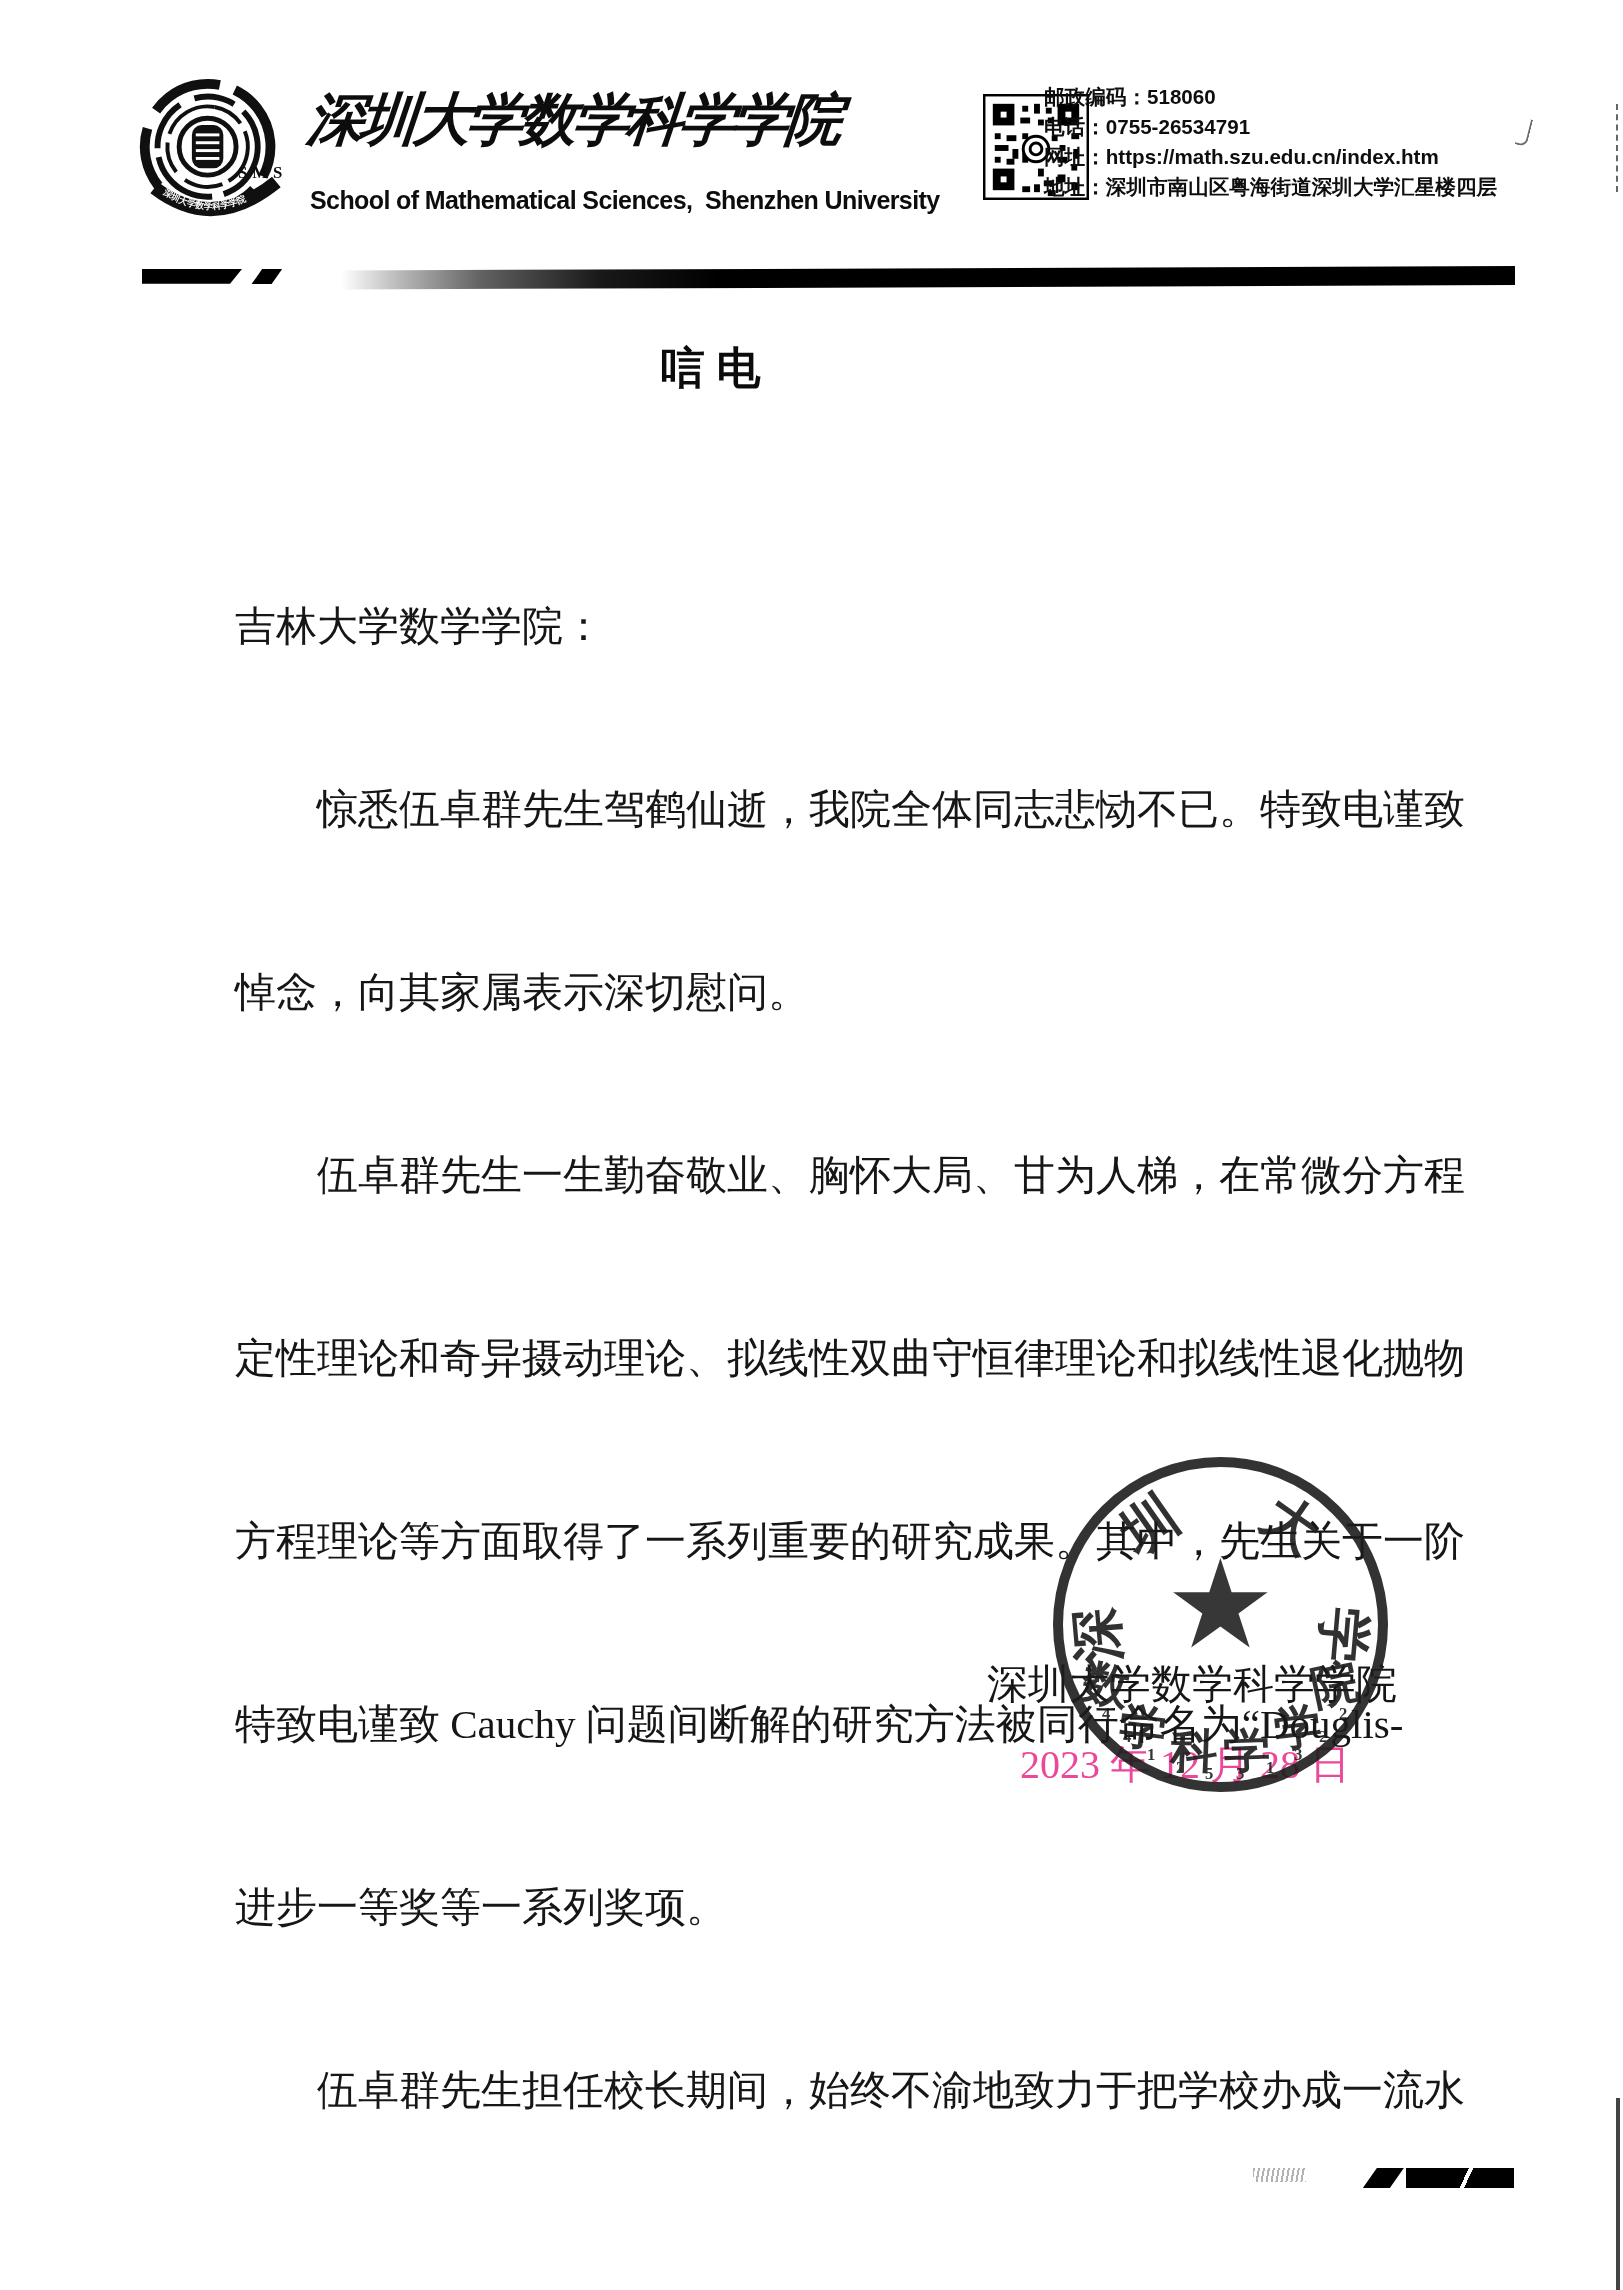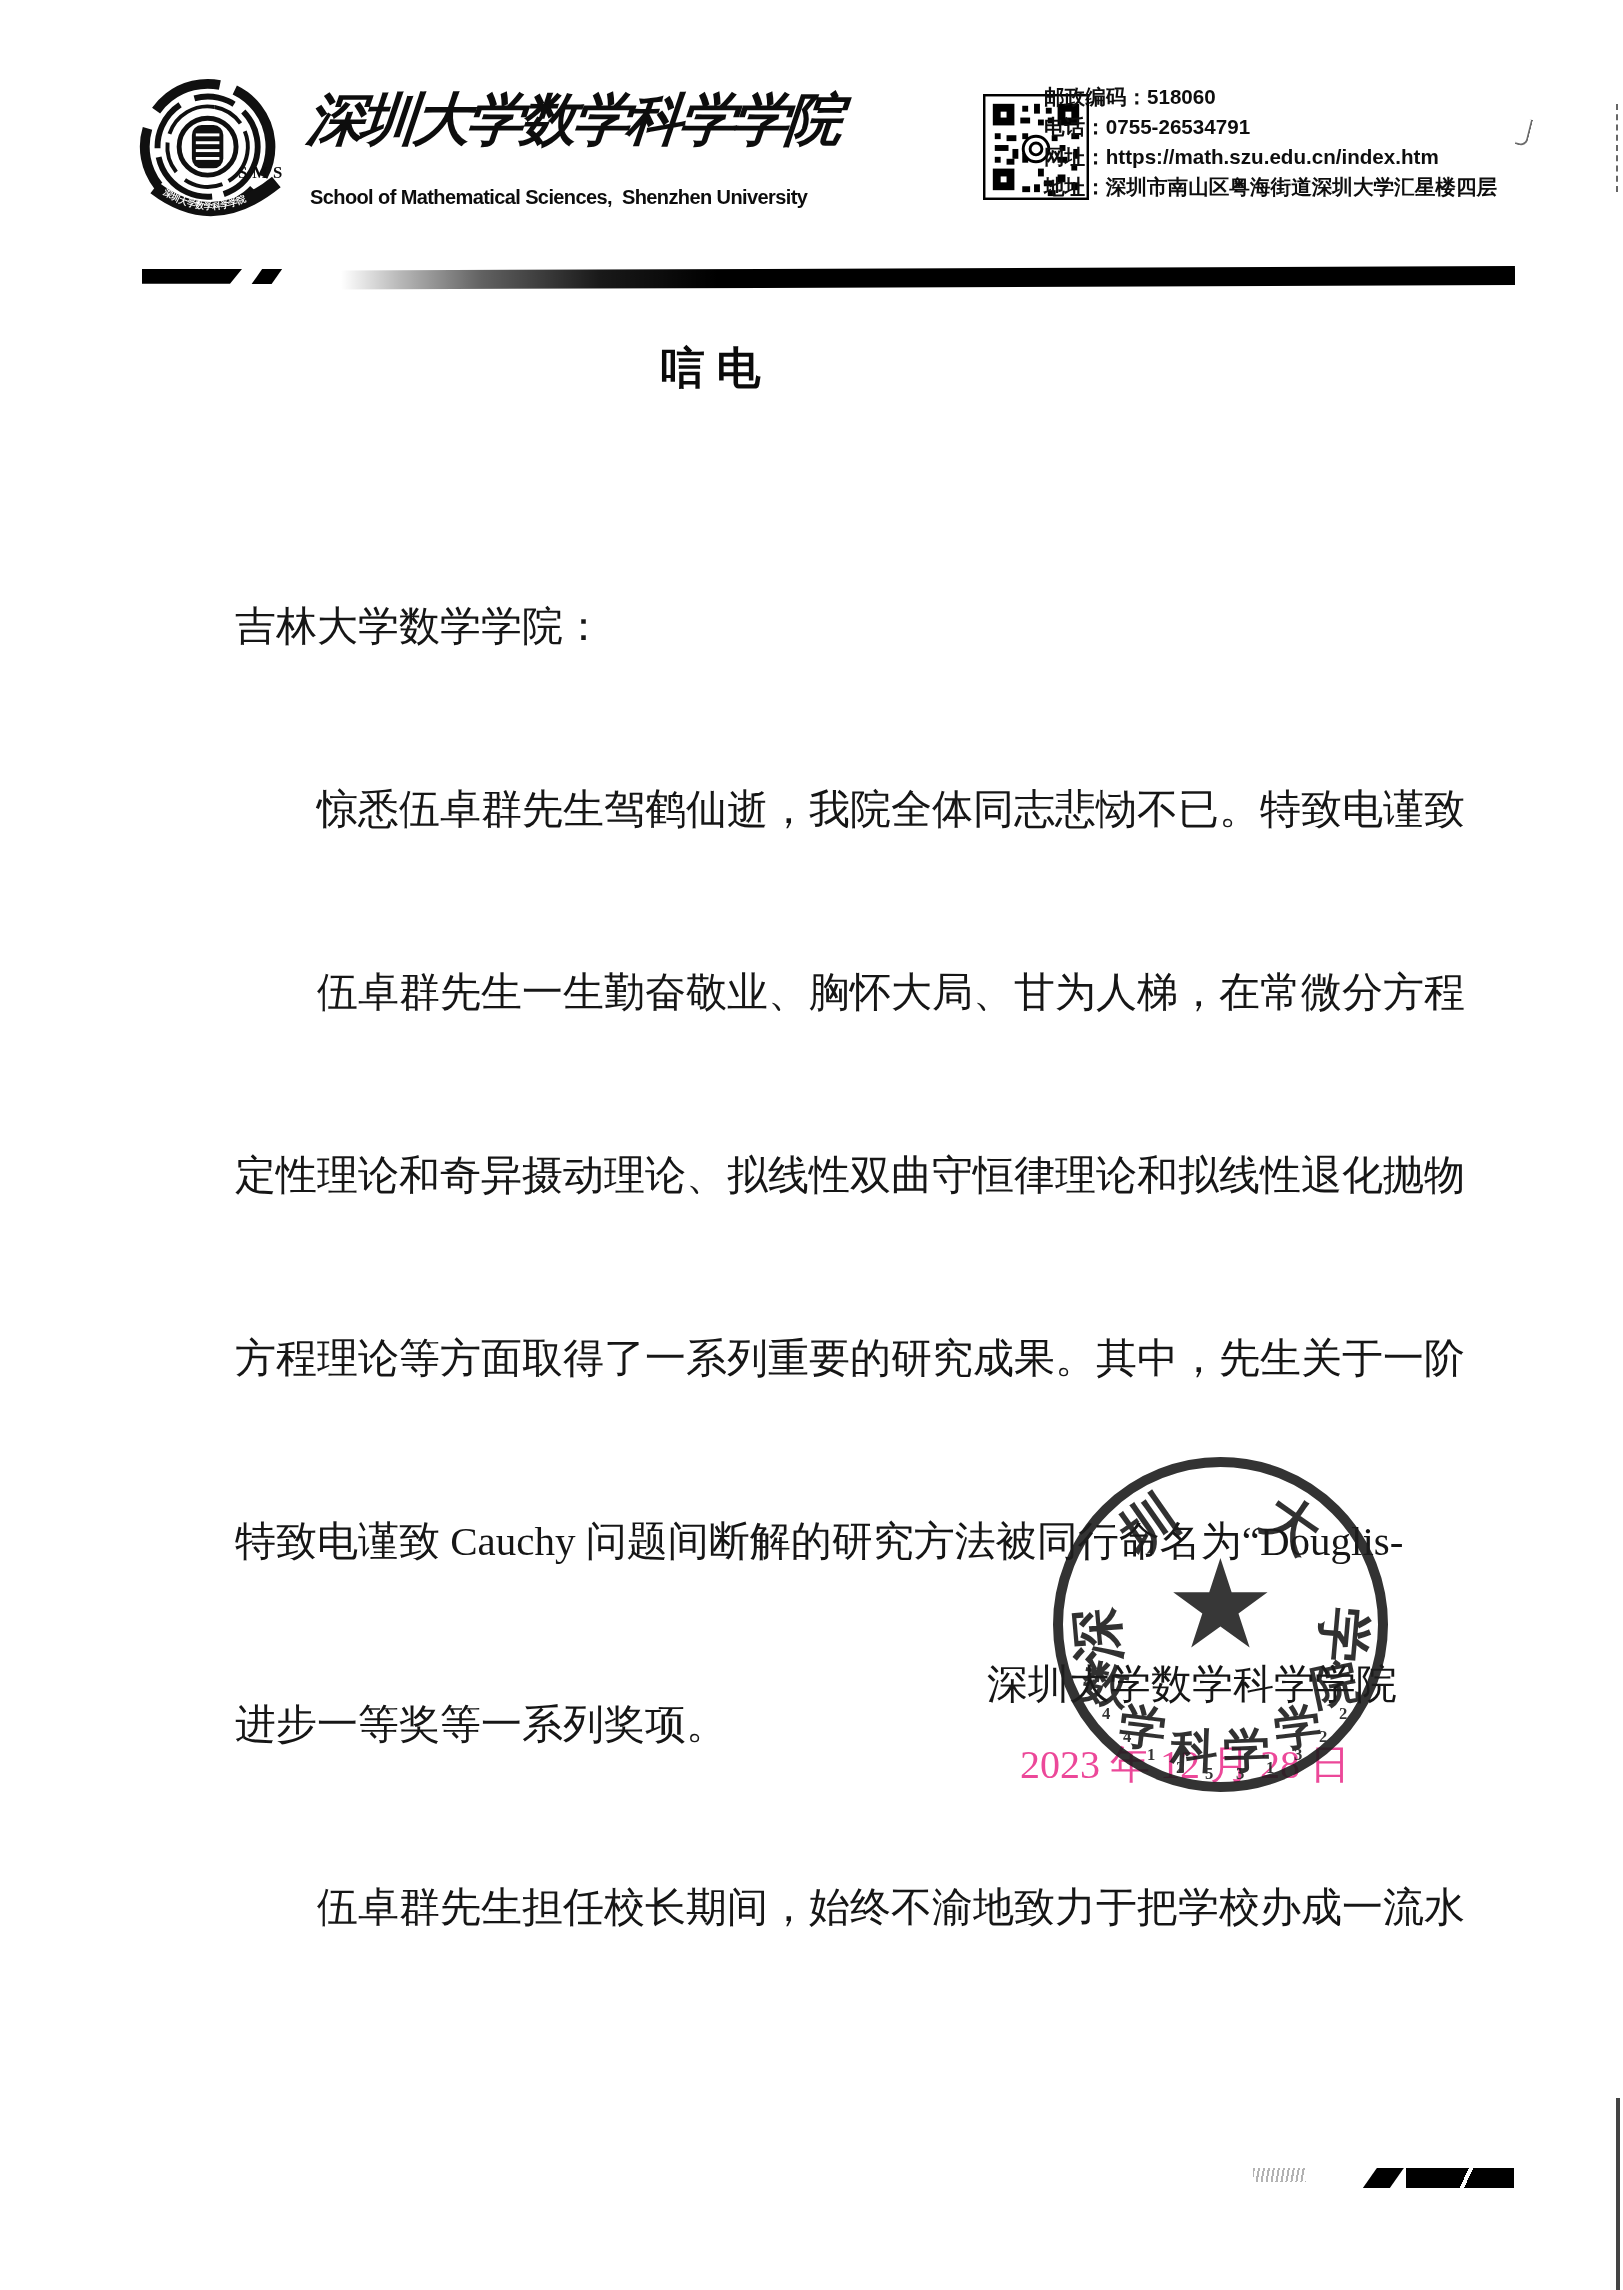--- a/index.html
+++ b/index.html
@@ -11,21 +11,21 @@
   
   #logo{position:absolute;left:127px;top:74px;width:173px;height:163px;}
   #org-zh{
     position:absolute;left:306px;top:82px;width:549px;height:108px;
     font-size:57px;font-weight:bold;font-style:italic;letter-spacing:-3.9px;
     transform:skewX(-5deg);white-space:nowrap;color:#0d0d0d;
   }
   #org-en{
     position:absolute;left:310px;top:186px;width:549px;
     font-family:"Liberation Sans","DejaVu Sans",sans-serif;
-    font-size:20px;font-weight:bold;letter-spacing:-0.6px;white-space:pre;color:#0d0d0d;
+    font-size:25px;font-weight:bold;letter-spacing:-0.6px;white-space:pre;color:#0d0d0d;
   }
   #qr{position:absolute;left:983px;top:94px;width:106px;height:106px;}
   #contact{
     position:absolute;left:1044px;top:82px;width:461px;
     font-family:"Liberation Sans","DejaVu Sans",sans-serif;
     font-size:20.6px;font-weight:bold;line-height:30px;white-space:nowrap;color:#0e0e0e;
   }
   .artifact-squiggle{
     position:absolute;left:1518px;top:118px;width:9.8px;height:25.5px;
     border-right:2.9px solid #3a3a3a;border-bottom:2px solid #3a3a3a;
@@ -168,20 +168,21 @@
 
   <div class="div-a"></div>
   <div class="div-b"></div>
   <div class="div-main"></div>
 
   <div id="letter-title">唁电</div>
 
   <div id="body-lines">
     <div class="line">吉林大学数学学院：</div>
     <div class="line indent">惊悉伍卓群先生驾鹤仙逝，我院全体同志悲恸不已。特致电谨致</div>
+    <div class="line">悼念，向其家属表示深切慰问。</div>
     <div class="line indent">伍卓群先生一生勤奋敬业、胸怀大局、甘为人梯，在常微分方程</div>
     <div class="line">定性理论和奇异摄动理论、拟线性双曲守恒律理论和拟线性退化抛物</div>
     <div class="line">方程理论等方面取得了一系列重要的研究成果。其中，先生关于一阶</div>
     <div class="line">特致电谨致 Cauchy 问题间断解的研究方法被同行命名为“Douglis-</div>
     <div class="line">进步一等奖等一系列奖项。</div>
     <div class="line indent">伍卓群先生担任校长期间，始终不渝地致力于把学校办成一流水</div>
     
     
     
     

